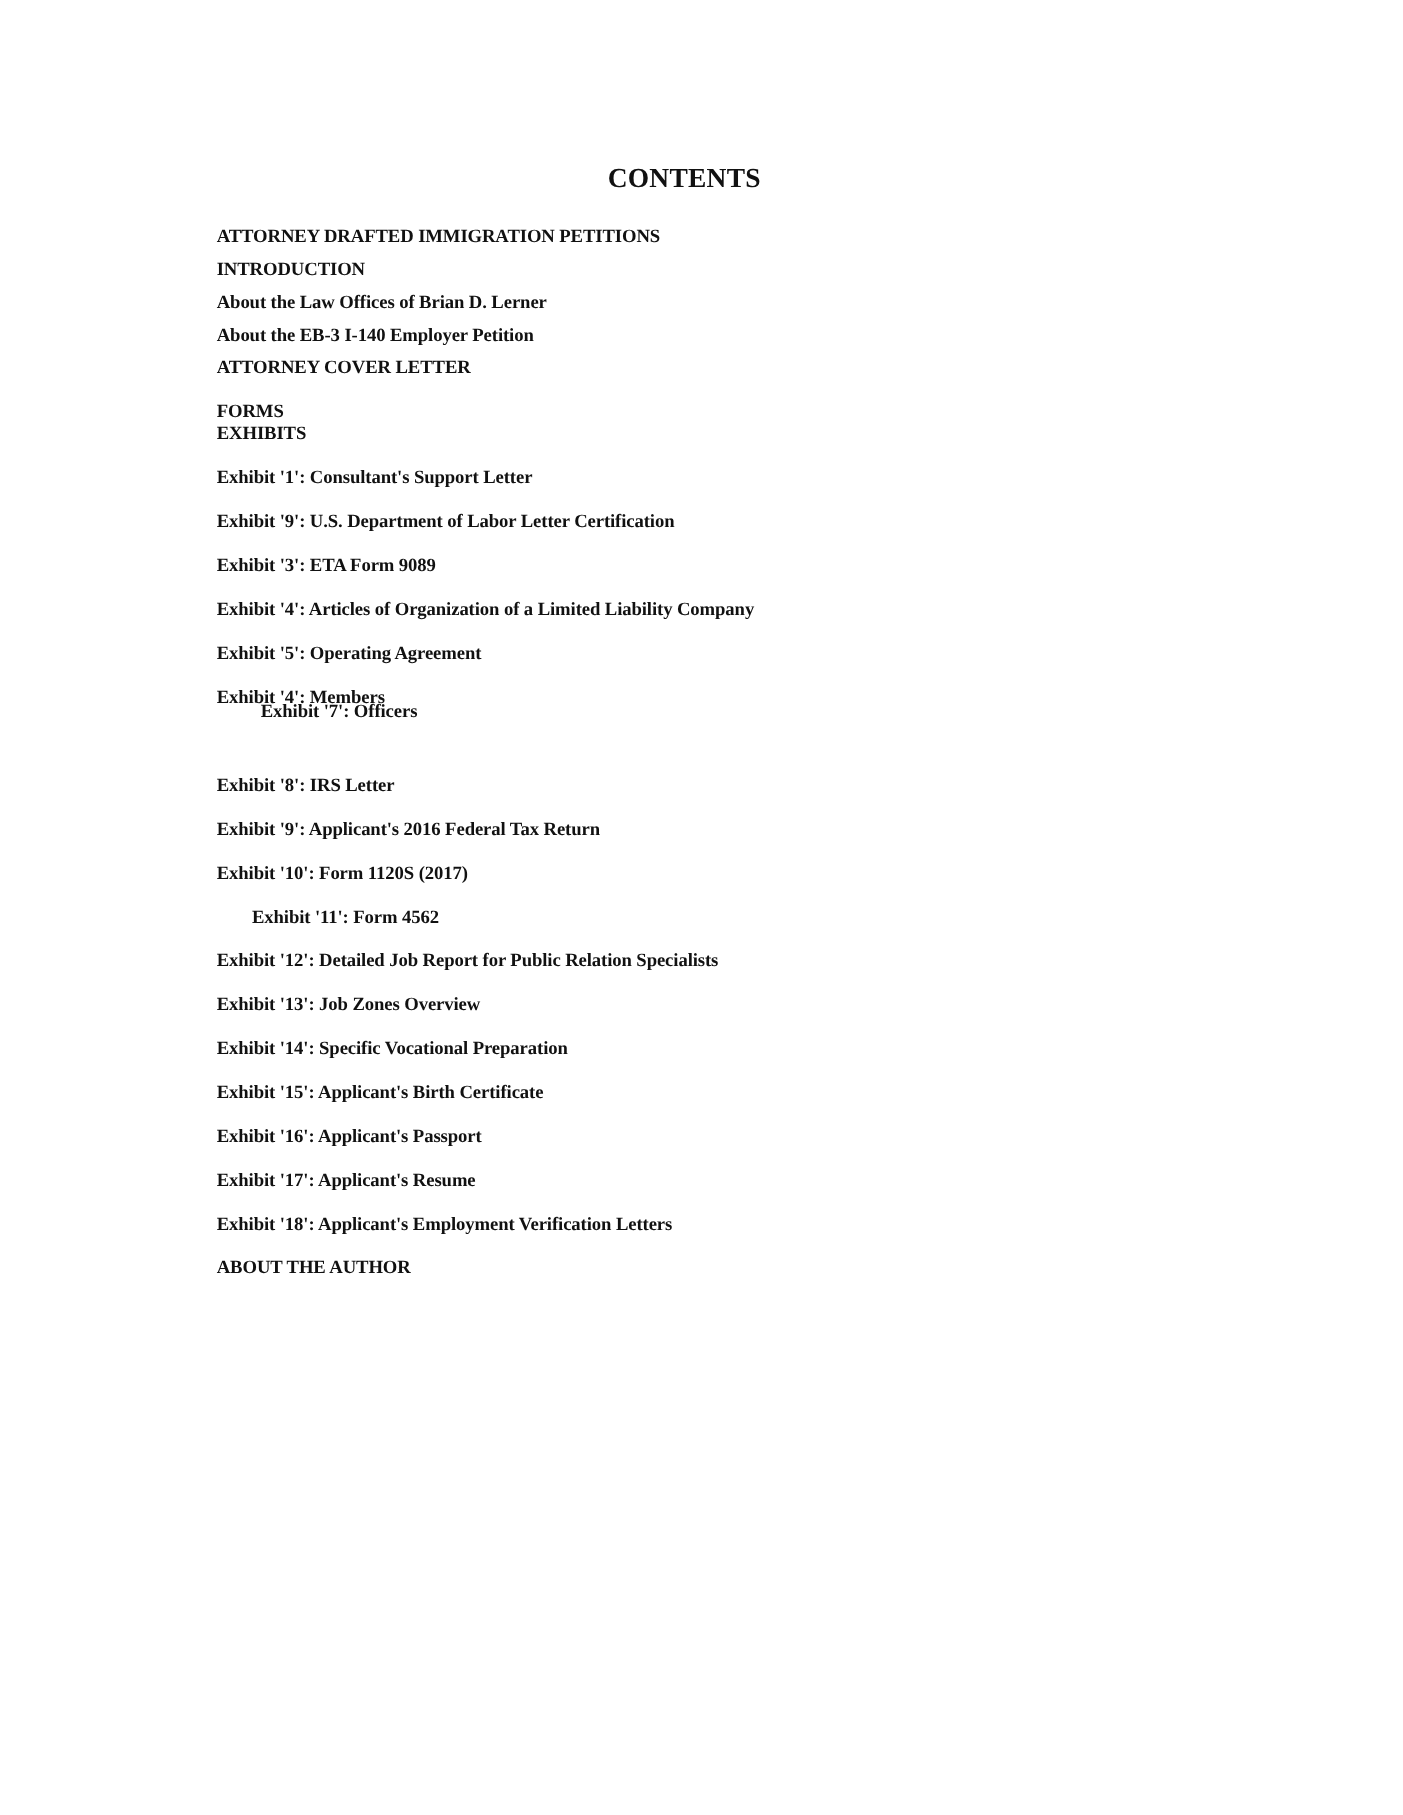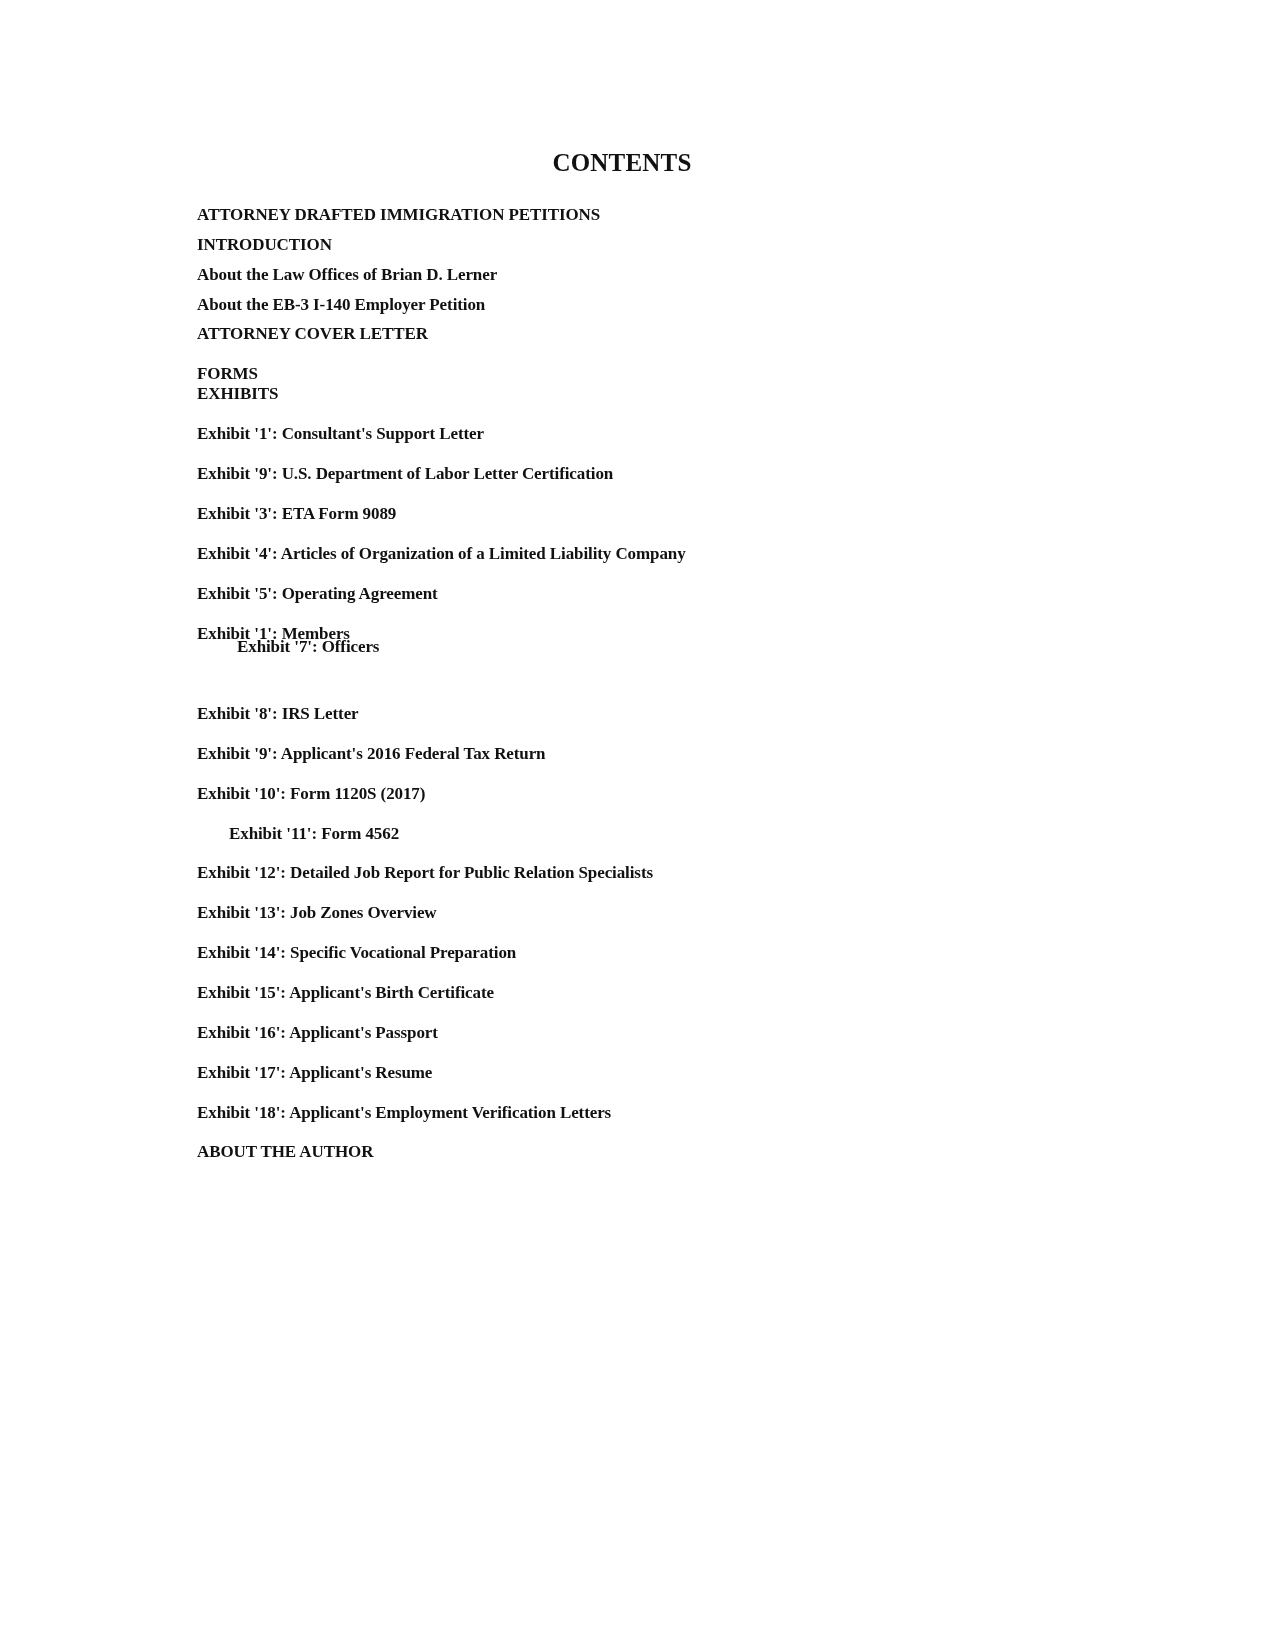--- a/index.html
+++ b/index.html
@@ -22,21 +22,21 @@
     <div class="entry" style="top: 264px;">About the Law Offices of Brian D. Lerner</div>
     <div class="entry" style="top: 294px;">About the EB-3 I-140 Employer Petition</div>
     <div class="entry" style="top: 323px;">ATTORNEY COVER LETTER</div>
     <div class="entry" style="top: 363px;">FORMS</div>
     <div class="entry" style="top: 383px;">EXHIBITS</div>
     <div class="entry" style="top: 423px;">Exhibit '1': Consultant's Support Letter</div>
     <div class="entry" style="top: 463px;">Exhibit '9': U.S. Department of Labor Letter Certification</div>
     <div class="entry" style="top: 503px;">Exhibit '3': ETA Form 9089</div>
     <div class="entry" style="top: 543px;">Exhibit '4': Articles of Organization of a Limited Liability Company</div>
     <div class="entry" style="top: 583px;">Exhibit '5': Operating Agreement</div>
-    <div class="entry" style="top: 623px;">Exhibit '1': Members</div>
+    <div class="entry" style="top: 623px;">Exhibit '4': Members</div>
     <div class="entry" style="top: 636px; margin-left: 40px;">Exhibit '7': Officers</div>
     <div class="entry" style="top: 703px;">Exhibit '8': IRS Letter</div>
     <div class="entry" style="top: 743px;">Exhibit '9': Applicant's 2016 Federal Tax Return</div>
     <div class="entry" style="top: 783px;">Exhibit '10': Form 1120S (2017)</div>
     <div class="entry" style="top: 823px; margin-left: 32px;">Exhibit '11': Form 4562</div>
     <div class="entry" style="top: 862px; text-align: right;">Exhibit '12': Detailed Job Report for Public Relation Specialists</div>
     <div class="entry" style="top: 902px;">Exhibit '13': Job Zones Overview</div>
     <div class="entry" style="top: 942px;">Exhibit '14': Specific Vocational Preparation</div>
     <div class="entry" style="top: 982px;">Exhibit '15': Applicant's Birth Certificate</div>
     <div class="entry" style="top: 1022px;">Exhibit '16': Applicant's Passport</div>

